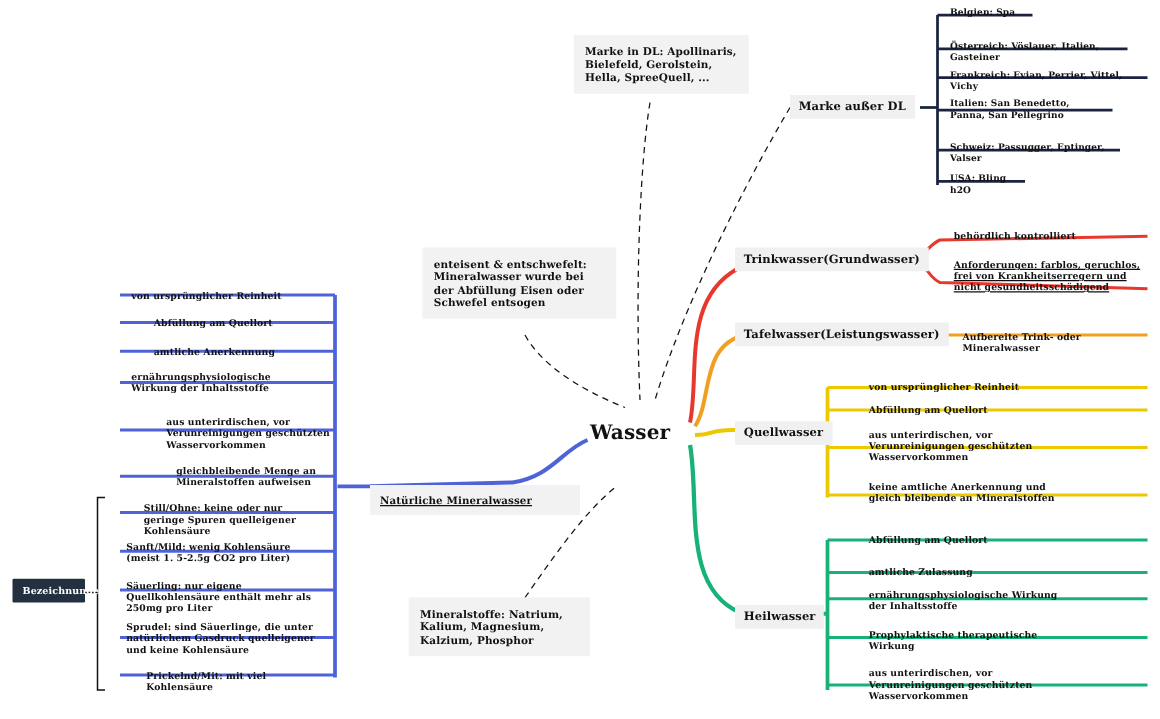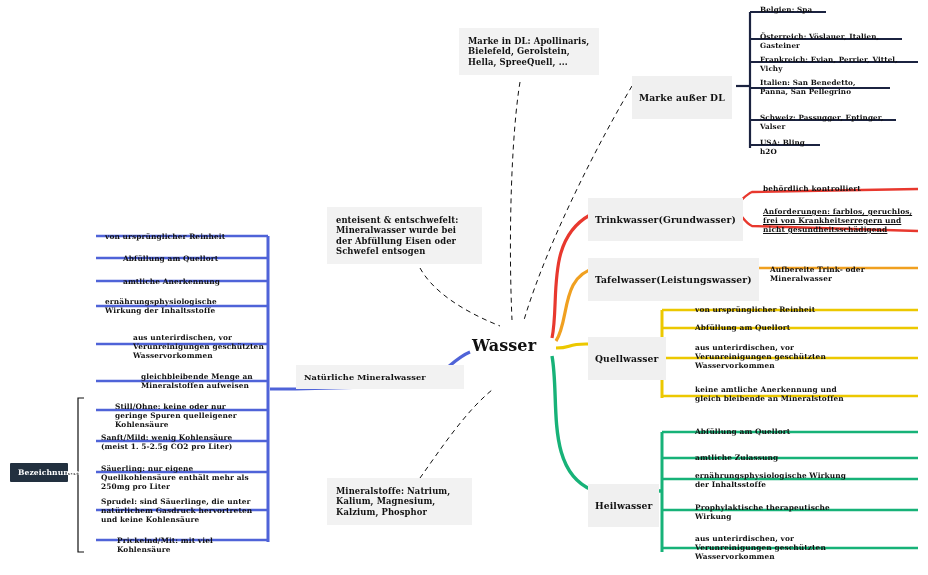--- a/index.html
+++ b/index.html
@@ -28,21 +28,21 @@
     white-space:nowrap;
   }
   .leafbox{
     font-size:7.4px;
     color:#111111;
     padding:3px 5px;
   }
   .branchlabel{
     font-size:9.2px;
     color:#111111;
-    padding:16px 7px;
+    padding:4px 7px;
     background:#f0f0f0;
   }
   .plainbox{
     font-size:8.2px;
     color:#111111;
     padding:7px 8px;
     background:#f2f2f2;
   }
   .note{
     font-size:8.4px;
@@ -122,21 +122,21 @@
 
     <path d="M 520 82 C 512 130 508 230 512 320" stroke="#111111" stroke-width="1" fill="none" stroke-dasharray="5,4"></path>
     <path d="M 632 86 C 600 140 548 240 524 320" stroke="#111111" stroke-width="1" fill="none" stroke-dasharray="5,4"></path>
     <path d="M 420 268 C 432 290 460 310 500 326" stroke="#111111" stroke-width="1" fill="none" stroke-dasharray="5,4"></path>
     <path d="M 420 478 C 440 450 465 412 492 390" stroke="#111111" stroke-width="1" fill="none" stroke-dasharray="5,4"></path>
   </svg>
 
   <div class="node center-label" style="left:472px;top:336px;">Wasser</div>
 
   <div class="node note" style="left:459px;top:28px;width:140px;">Marke in DL: Apollinaris, Bielefeld, Gerolstein, Hella, SpreeQuell, ...</div>
-  <div class="node note" style="left:327px;top:198px;width:155px;margin-top:9px;">enteisent &amp; entschwefelt: Mineralwasser wurde bei der Abfüllung Eisen oder Schwefel entsogen</div>
+  <div class="node note" style="left:338px;top:198px;width:155px;">enteisent &amp; entschwefelt: Mineralwasser wurde bei der Abfüllung Eisen oder Schwefel entsogen</div>
   <div class="node note" style="left:327px;top:478px;width:145px;">Mineralstoffe: Natrium, Kalium, Magnesium, Kalzium, Phosphor</div>
 
   <div class="node branchlabel" style="left:632px;top:76px;">Marke außer DL</div>
   <div class="node dark-leaf" style="left:755px;top:3px;width:72px;">Belgien: Spa</div>
   <div class="node dark-leaf" style="left:755px;top:30px;width:148px;">Österreich: Vöslauer, Italien, Gasteiner</div>
   <div class="node dark-leaf" style="left:755px;top:53px;width:165px;">Frankreich: Evian, Perrier, Vittel, Vichy</div>
   <div class="node dark-leaf" style="left:755px;top:76px;width:136px;">Italien: San Benedetto, Panna, San Pellegrino</div>
   <div class="node dark-leaf" style="left:755px;top:111px;width:142px;">Schweiz: Passugger, Eptinger, Valser</div>
   <div class="node dark-leaf" style="left:755px;top:136px;width:70px;">USA: Bling h2O</div>
 
@@ -153,28 +153,28 @@
   <div class="node leafbox" style="left:690px;top:340px;width:168px;">aus unterirdischen, vor Verunreinigungen geschützten Wasservorkommen</div>
   <div class="node leafbox" style="left:690px;top:382px;width:172px;">keine amtliche Anerkennung und gleich bleibende an Mineralstoffen</div>
 
   <div class="node branchlabel" style="left:588px;top:484px;">Heilwasser</div>
   <div class="node leafbox" style="left:690px;top:424px;width:160px;">Abfüllung am Quellort</div>
   <div class="node leafbox" style="left:690px;top:450px;width:160px;">amtliche Zulassung</div>
   <div class="node leafbox" style="left:690px;top:468px;width:170px;">ernährungsphysiologische Wirkung der Inhaltsstoffe</div>
   <div class="node leafbox" style="left:690px;top:500px;width:160px;">Prophylaktische therapeutische Wirkung</div>
   <div class="node leafbox" style="left:690px;top:531px;width:170px;">aus unterirdischen, vor Verunreinigungen geschützten Wasservorkommen</div>
 
-  <div class="node plainbox" style="left:296px;top:365px;width:168px;">Natürliche Mineralwasser</div>
+  <div class="node plainbox" style="left:296px;top:388px;width:168px;text-decoration:underline;">Natürliche Mineralwasser</div>
   <div class="node leafbox" style="left:100px;top:229px;width:150px;">von ursprünglicher Reinheit</div>
   <div class="node leafbox" style="left:118px;top:251px;width:150px;">Abfüllung am Quellort</div>
   <div class="node leafbox" style="left:118px;top:274px;width:150px;">amtliche Anerkennung</div>
   <div class="node leafbox" style="left:100px;top:294px;width:152px;">ernährungsphysiologische Wirkung der Inhaltsstoffe</div>
   <div class="node leafbox" style="left:128px;top:330px;width:148px;">aus unterirdischen, vor Verunreinigungen geschützten Wasservorkommen</div>
   <div class="node leafbox" style="left:136px;top:369px;width:146px;">gleichbleibende Menge an Mineralstoffen aufweisen</div>
   <div class="node leafbox" style="left:110px;top:399px;width:152px;">Still/Ohne: keine oder nur geringe Spuren quelleigener Kohlensäure</div>
   <div class="node leafbox" style="left:96px;top:430px;width:158px;">Sanft/Mild: wenig Kohlensäure (meist 1. 5-2.5g CO2 pro Liter)</div>
   <div class="node leafbox" style="left:96px;top:461px;width:164px;">Säuerling: nur eigene Quellkohlensäure enthält mehr als 250mg pro Liter</div>
-  <div class="node leafbox" style="left:96px;top:494px;width:162px;">Sprudel: sind Säuerlinge, die unter natürlichem Gasdruck hervortreten und keine Kohlensäure</div>
+  <div class="node leafbox" style="left:96px;top:494px;width:162px;">Sprudel: sind Säuerlinge, die unter natürlichem Gasdruck quelleigener und keine Kohlensäure</div>
   <div class="node leafbox" style="left:112px;top:533px;width:156px;">Prickelnd/Mit: mit viel Kohlensäure</div>
 
   <div class="node bezeichnungen" style="left:10px;top:463px;width:58px;">Bezeichnungen</div>
 
 </div>
 
 </body></html>

